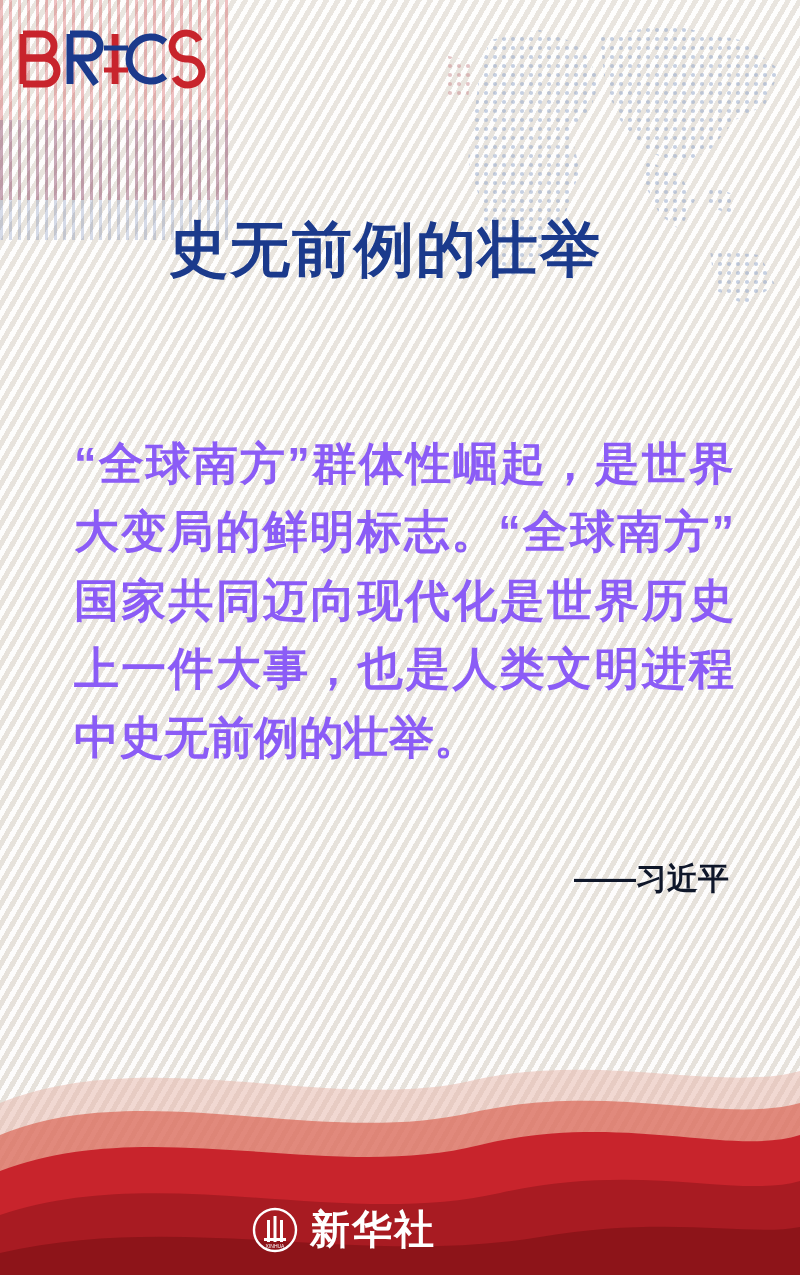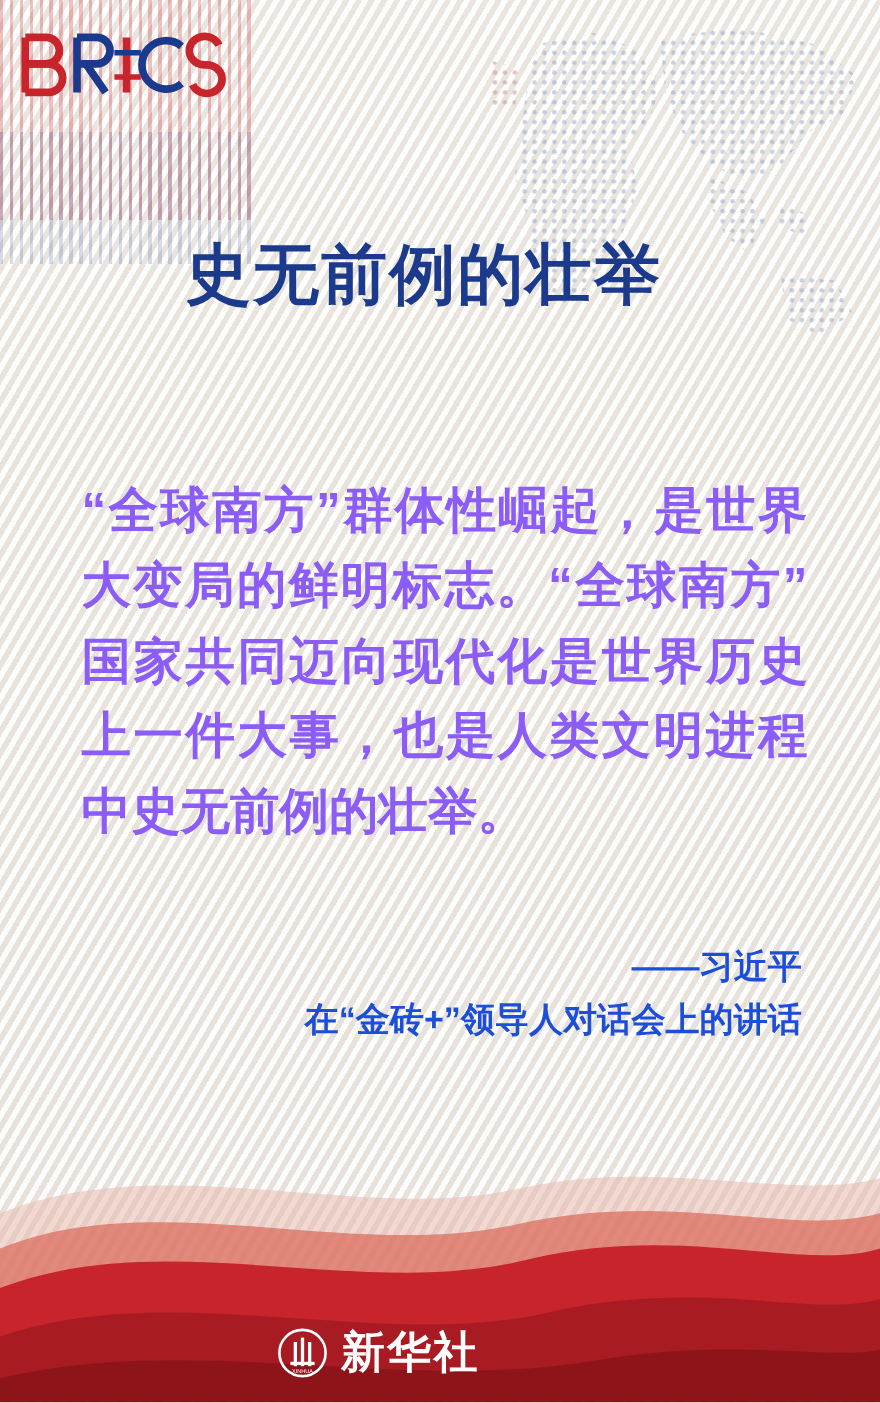--- a/index.html
+++ b/index.html
@@ -115,21 +115,21 @@
     color: #8b5cf6;
     letter-spacing: 0px;
     text-align: justify;
   }
   .attrib {
     position: absolute;
     top: 855px;
     left: 74px;
     width: 655px;
     text-align: right;
-    color: #1d4ed8;
+    color: #0f172a;
     font-size: 31px;
     line-height: 1.55;
     font-weight: bold;
   }
   .attrib div { white-space: nowrap; }
   
   .waves {
     position: absolute;
     left: 0;
     bottom: 0;
@@ -231,21 +231,20 @@
     </g>
   </svg>
 
   <div class="content">
     <h1 class="title">史无前例的壮举</h1>
 
     <p class="quote">“全球南方”群体性崛起，是世界大变局的鲜明标志。“全球南方”国家共同迈向现代化是世界历史上一件大事，也是人类文明进程中史无前例的壮举。</p>
 
     <div class="attrib">
       <div>——习近平</div>
-      <div>在“金砖+”领导人对话会上的讲话</div>
     </div>
   </div>
 
   <svg class="waves" viewBox="0 0 800 290" preserveAspectRatio="none" aria-hidden="true">
     <path d="M0 118 C150 58 330 128 470 96 C600 66 720 108 800 86 L800 290 L0 290 Z" fill="#e7b9ae" opacity="0.55"></path>
     <path d="M0 150 C140 92 320 162 470 128 C610 96 720 140 800 118 L800 290 L0 290 Z" fill="#d8604f" opacity="0.65"></path>
     <path d="M0 186 C150 128 330 198 480 160 C620 126 730 172 800 150 L800 290 L0 290 Z" fill="#c8242c"></path>
     <path d="M0 230 C160 176 340 244 500 208 C640 176 740 214 800 196 L800 290 L0 290 Z" fill="#a81b22"></path>
     <path d="M0 268 C180 226 360 282 540 252 C670 230 750 252 800 242 L800 290 L0 290 Z" fill="#8d1419"></path>
   </svg>

